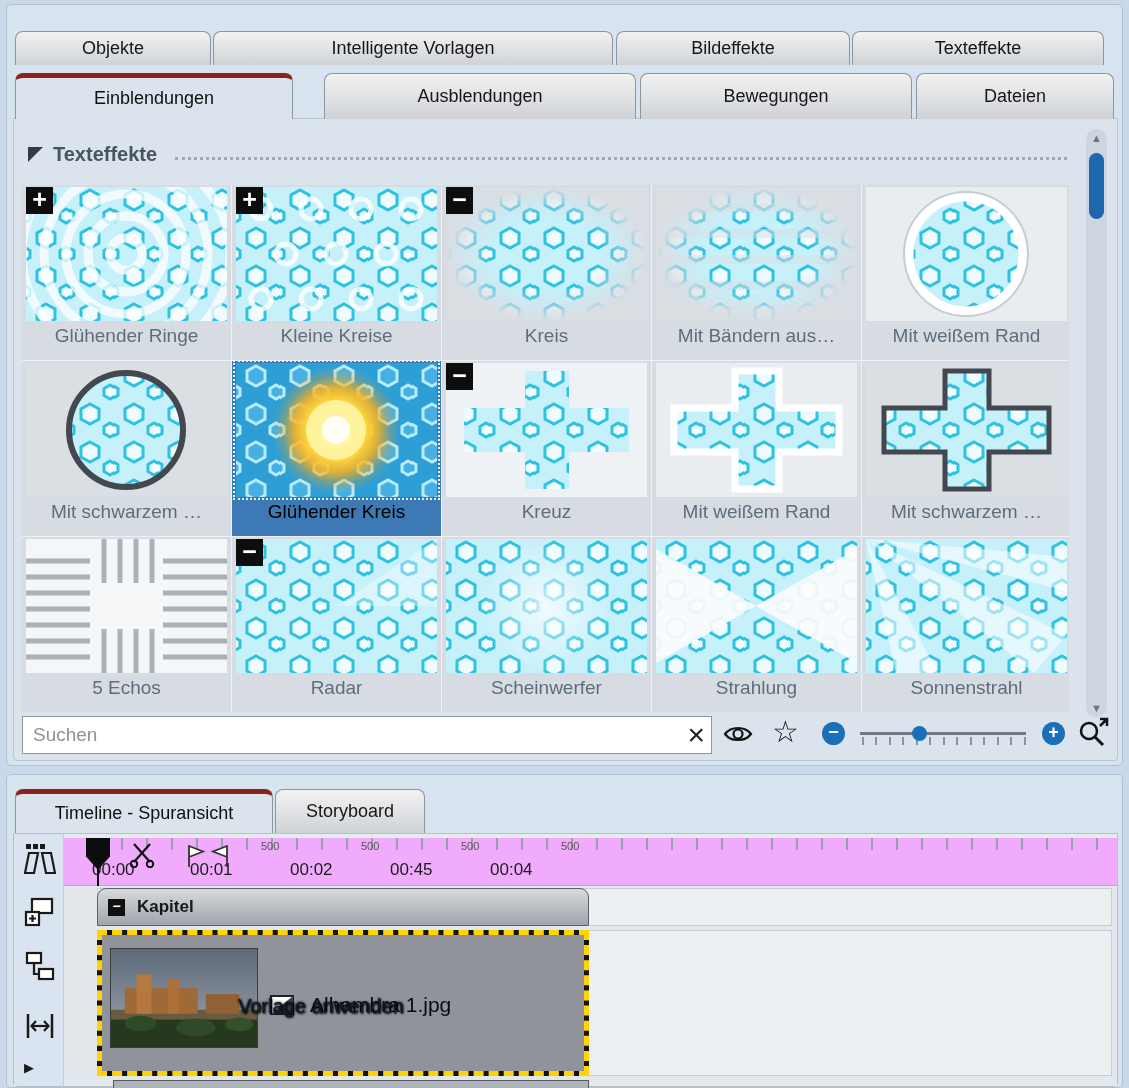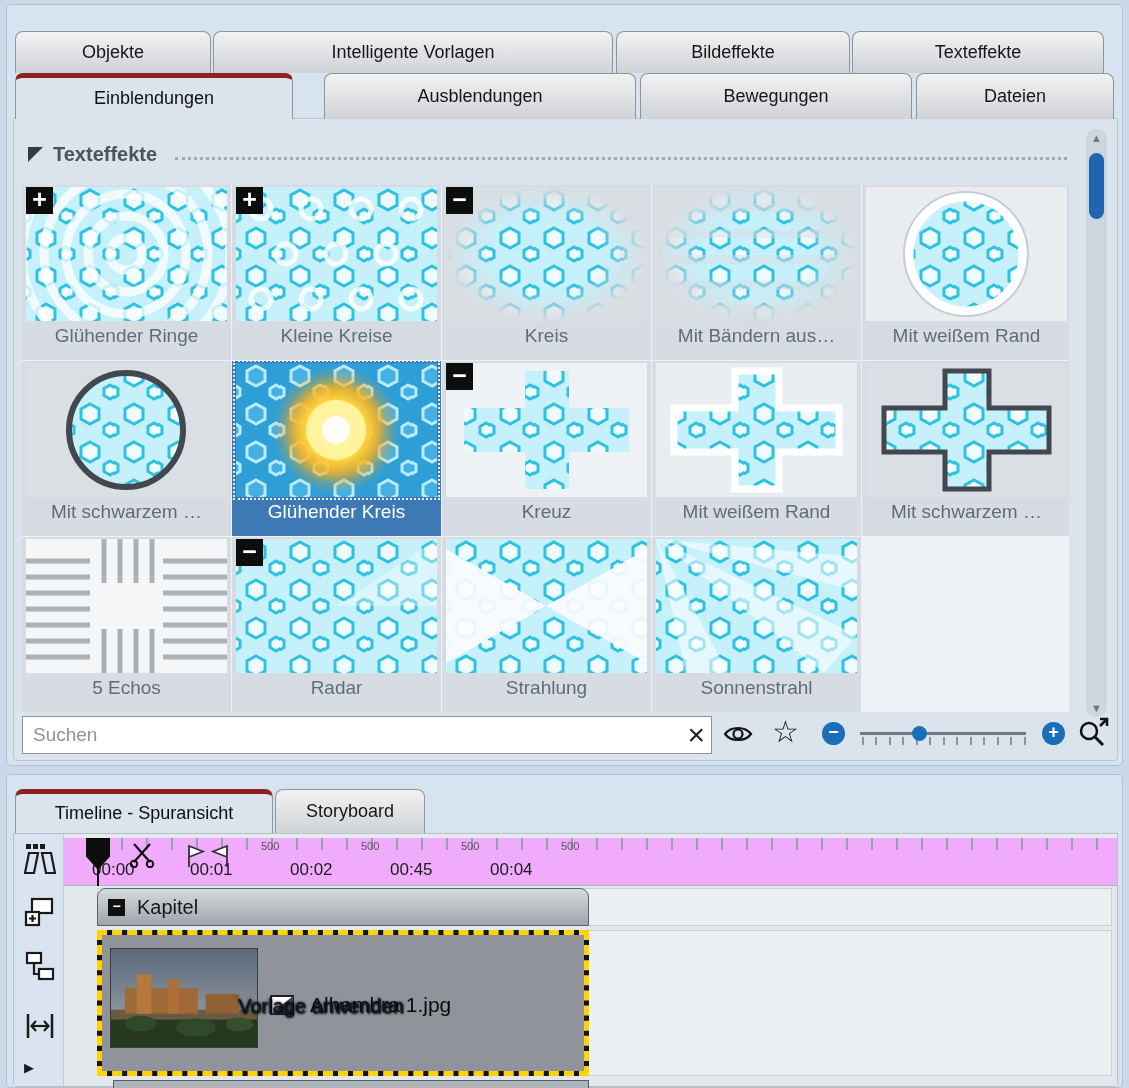--- a/index.html
+++ b/index.html
@@ -7,42 +7,42 @@
   body{position:relative;overflow:hidden;background:#c9d9ea;font-family:"Liberation Sans",sans-serif;color:#1a1a1a}
   .panel{position:absolute;background:#d8e3f0;border:1px solid #b2bfce;border-radius:5px}
   #media-pool{left:6px;top:4px;width:1117px;height:762px}
   #timeline-panel{left:6px;top:774px;width:1117px;height:314px}
 
   
   .tab{position:absolute;display:flex;align-items:center;justify-content:center;font-size:18px;color:#161616;
        background:linear-gradient(#f2f2f2,#cfd2d6);border:1px solid #8d969f;border-bottom:none;
        border-radius:8px 8px 0 0;cursor:default;z-index:3}
   .tab.active{background:#dbe3ec;border-top:5px solid #8e2020;color:#101010}
-  .row1{top:26px;height:42px}
+  .row1{top:26px;height:34px}
   .row2{top:68px;height:46px}
 
   
   #mp-content{position:absolute;left:6px;top:113px;width:1105px;height:643px;background:#dbe3ec;
               border:1px solid #bcc6d0;border-radius:0 0 4px 4px;z-index:1}
   #section-header{position:absolute;left:14px;top:24px;right:50px;display:flex;align-items:center;gap:10px}
   #section-title{font-size:20px;font-weight:bold;color:#47555f}
   .tri{display:inline-block;width:15px;height:15px;background:#333c44;clip-path:polygon(0 0,100% 0,0 100%)}
   #section-dots{flex:1;border-bottom:3px dotted #9fa9b3;height:10px;margin-left:8px}
 
   #grid{position:absolute;left:8px;top:66px;width:1047px;height:527px;display:grid;
         grid-template-columns:repeat(5,209px);grid-auto-rows:175px;gap:1px;background:#eef2f6;overflow:hidden}
   .cell{background:#d6dce2;position:relative;display:flex;flex-direction:column;align-items:center}
   .cell.selected{background:#3d79b4}
   .thumb{width:201px;height:134px;margin-top:2px;position:relative}
   .cell.selected .thumb{outline:2px dotted #e9f1f9;outline-offset:1px}
   .thumb svg{display:block;width:100%;height:100%}
   .badge{position:absolute;left:0;top:0;width:27px;height:27px;background:#0d0d0d;color:#fff;
          font-size:25px;line-height:25px;text-align:center;font-weight:bold;z-index:2}
   .tlabel{font-size:19px;color:#5e6d7c;margin-top:4px;white-space:nowrap;overflow:hidden;max-width:205px}
-  .cell.selected .tlabel{color:#ffffff}
+  .cell.selected .tlabel{color:#000000}
 
   
   #scrollbar{position:absolute;left:1072px;top:10px;width:21px;height:588px;background:#cdd5de;border-radius:10px}
   .scroll-arrow{position:absolute;left:0;width:21px;text-align:center;font-size:11px;color:#6a7680}
   #scroll-up{top:3px} #scroll-down{bottom:3px}
   #scroll-thumb{position:absolute;left:3px;top:24px;width:15px;height:66px;background:#1e66b0;border-radius:8px}
 
   
   #search-row{position:absolute;left:0;top:595px;width:1105px;height:44px}
   #search-box{position:absolute;left:8px;top:2px;width:690px;height:38px;background:#ffffff;border:1px solid #8b97a1}
@@ -79,21 +79,21 @@
        clip-path:polygon(0 0,100% 0,100% 58%,50% 100%,0 58%)}
   #playhead-line{position:absolute;left:33px;top:32px;width:2px;height:20px;background:#0d0d0d}
   #track-area{position:absolute;left:0;top:52px;right:0;bottom:0;background:#e3e8ed}
   .lane-bg{position:absolute;left:33px;right:5px;background:#ecf0f3;border:1px solid #c6ced6}
   #lane1{top:2px;height:38px} #lane2{top:44px;height:146px}
   #chapter{position:absolute;left:33px;top:2px;width:492px;height:38px;
        background:linear-gradient(#d6dadd,#9fa5ab);border:1px solid #5a6268;border-radius:9px 9px 0 0;
        display:flex;align-items:center;gap:12px;padding-left:10px}
   #chapter-minus{width:17px;height:17px;background:#101010;color:#fff;font-size:14px;font-weight:bold;
        text-align:center;line-height:15px}
-  #chapter-label{font-size:20px;font-weight:normal;color:#14181c}
+  #chapter-label{font-size:17px;font-weight:bold;color:#14181c}
   #clip{position:absolute;left:33px;top:44px;width:492px;height:146px;background:#141414;border:5px dashed #ffd400}
   #clip-inner{position:absolute;inset:0;background:#90949a}
   #clip-photo{position:absolute;left:8px;top:13px;width:148px;height:100px;border:1px solid #3a3d40}
   #clip-photo svg{display:block;width:100%;height:100%}
   #clip-name-row{position:absolute;left:168px;top:58px;display:flex;align-items:center;gap:16px}
   #clip-name{font-size:21px;color:#0a0a0a;white-space:nowrap}
   #drag-tooltip{position:absolute;left:136px;top:60px;font-size:20px;color:#0f172a;white-space:nowrap;
        text-shadow:1px 1px 2px #000,0 0 3px #000;z-index:4}
   #track-strip{position:absolute;left:49px;top:194px;width:476px;height:9px;background:#aeb4ba;border:1px solid #565c62}
 </style>
@@ -352,20 +352,29 @@
         <div class="thumb">
           <svg viewBox="0 0 201 134" preserveAspectRatio="none">
             <rect width="201" height="134" fill="url(#hx)"></rect>
             <polygon points="100,67 201,0 201,67" fill="#ffffff" fill-opacity="0.35"></polygon>
           </svg>
           <span class="badge">−</span>
         </div>
         <div class="tlabel">Radar</div>
       </div>
 
+      <div class="cell">
+        <div class="thumb">
+          <svg viewBox="0 0 201 134" preserveAspectRatio="none">
+            <rect width="201" height="134" fill="url(#hx)"></rect>
+            <circle cx="100" cy="67" r="68" fill="url(#spot)"></circle>
+          </svg>
+        </div>
+        <div class="tlabel">Scheinwerfer</div>
+      </div>
 
       <div class="cell">
         <div class="thumb">
           <svg viewBox="0 0 201 134" preserveAspectRatio="none">
             <rect width="201" height="134" fill="url(#hx)"></rect>
             <polygon points="0,10 100,67 0,124" fill="#fbfcfd" fill-opacity="0.92"></polygon>
             <polygon points="201,10 100,67 201,124" fill="#fbfcfd" fill-opacity="0.92"></polygon>
           </svg>
         </div>
         <div class="tlabel">Strahlung</div>

